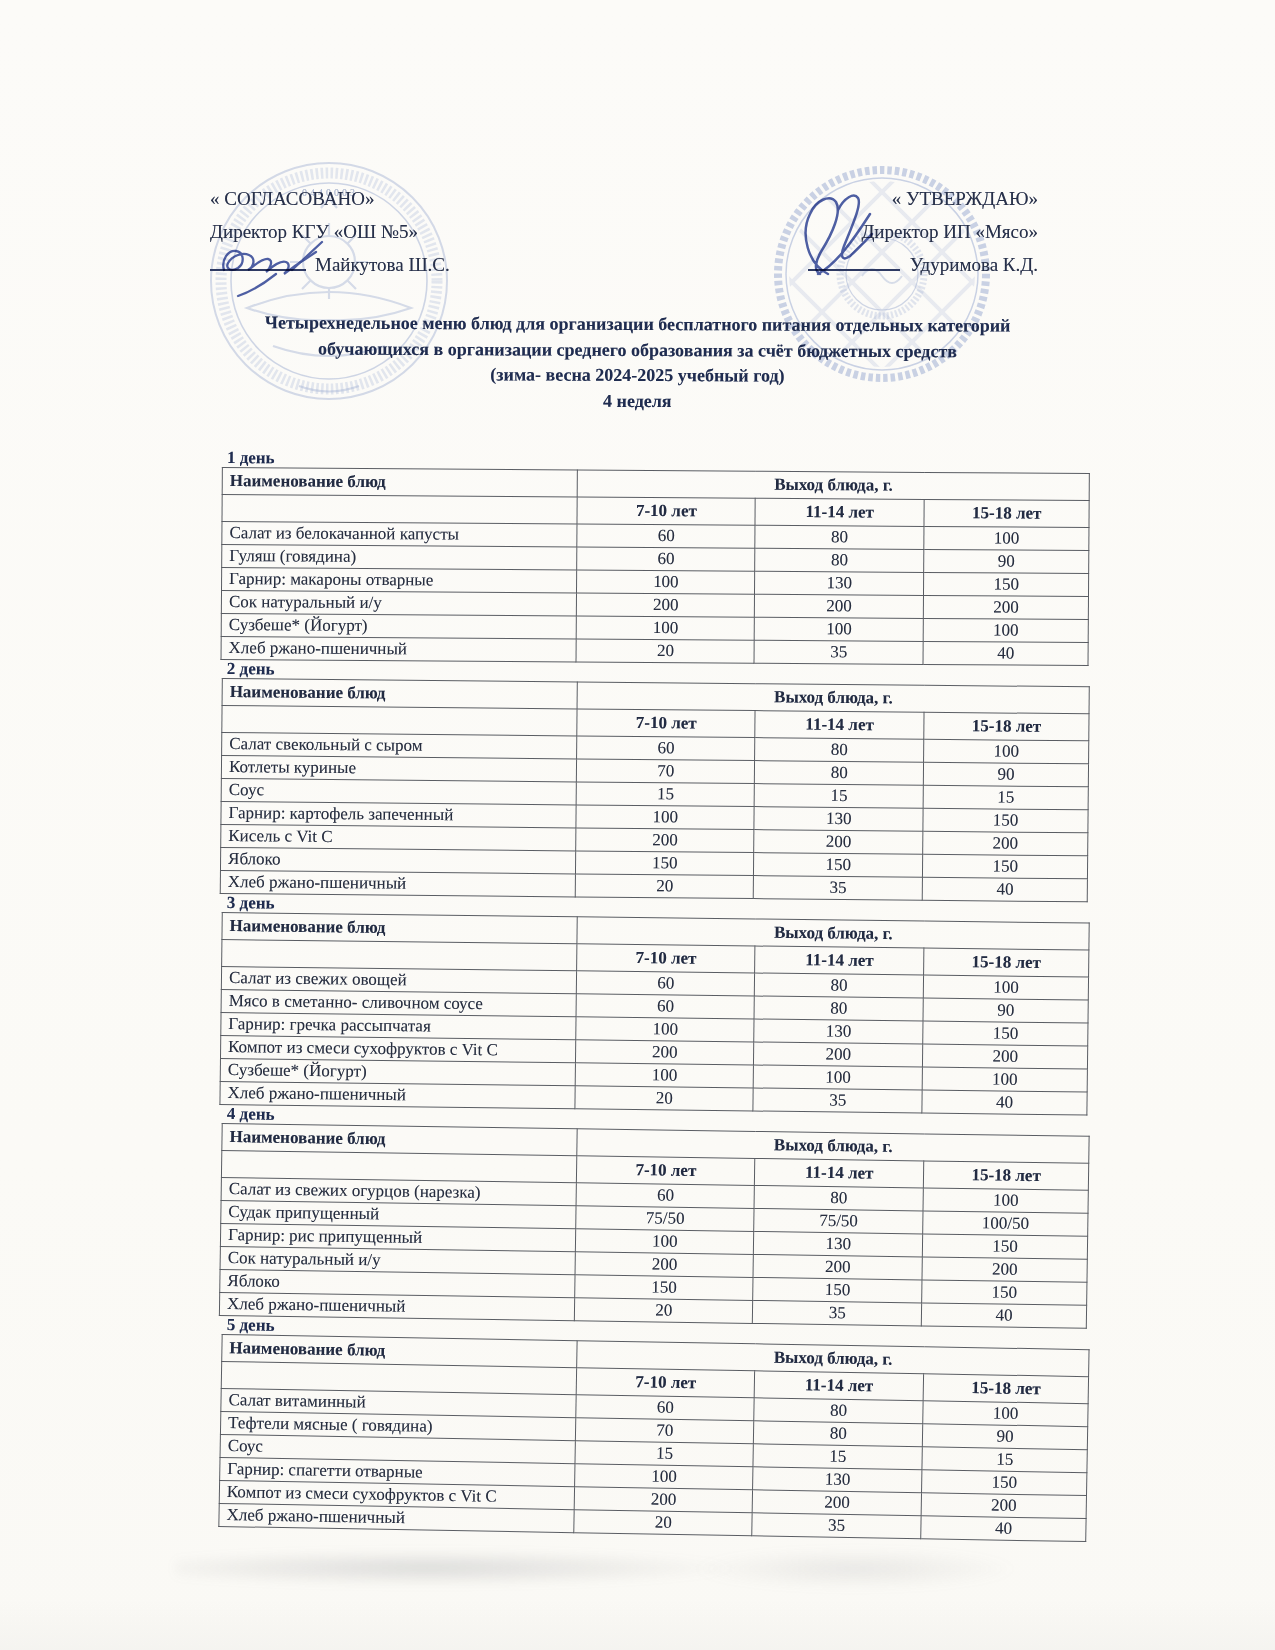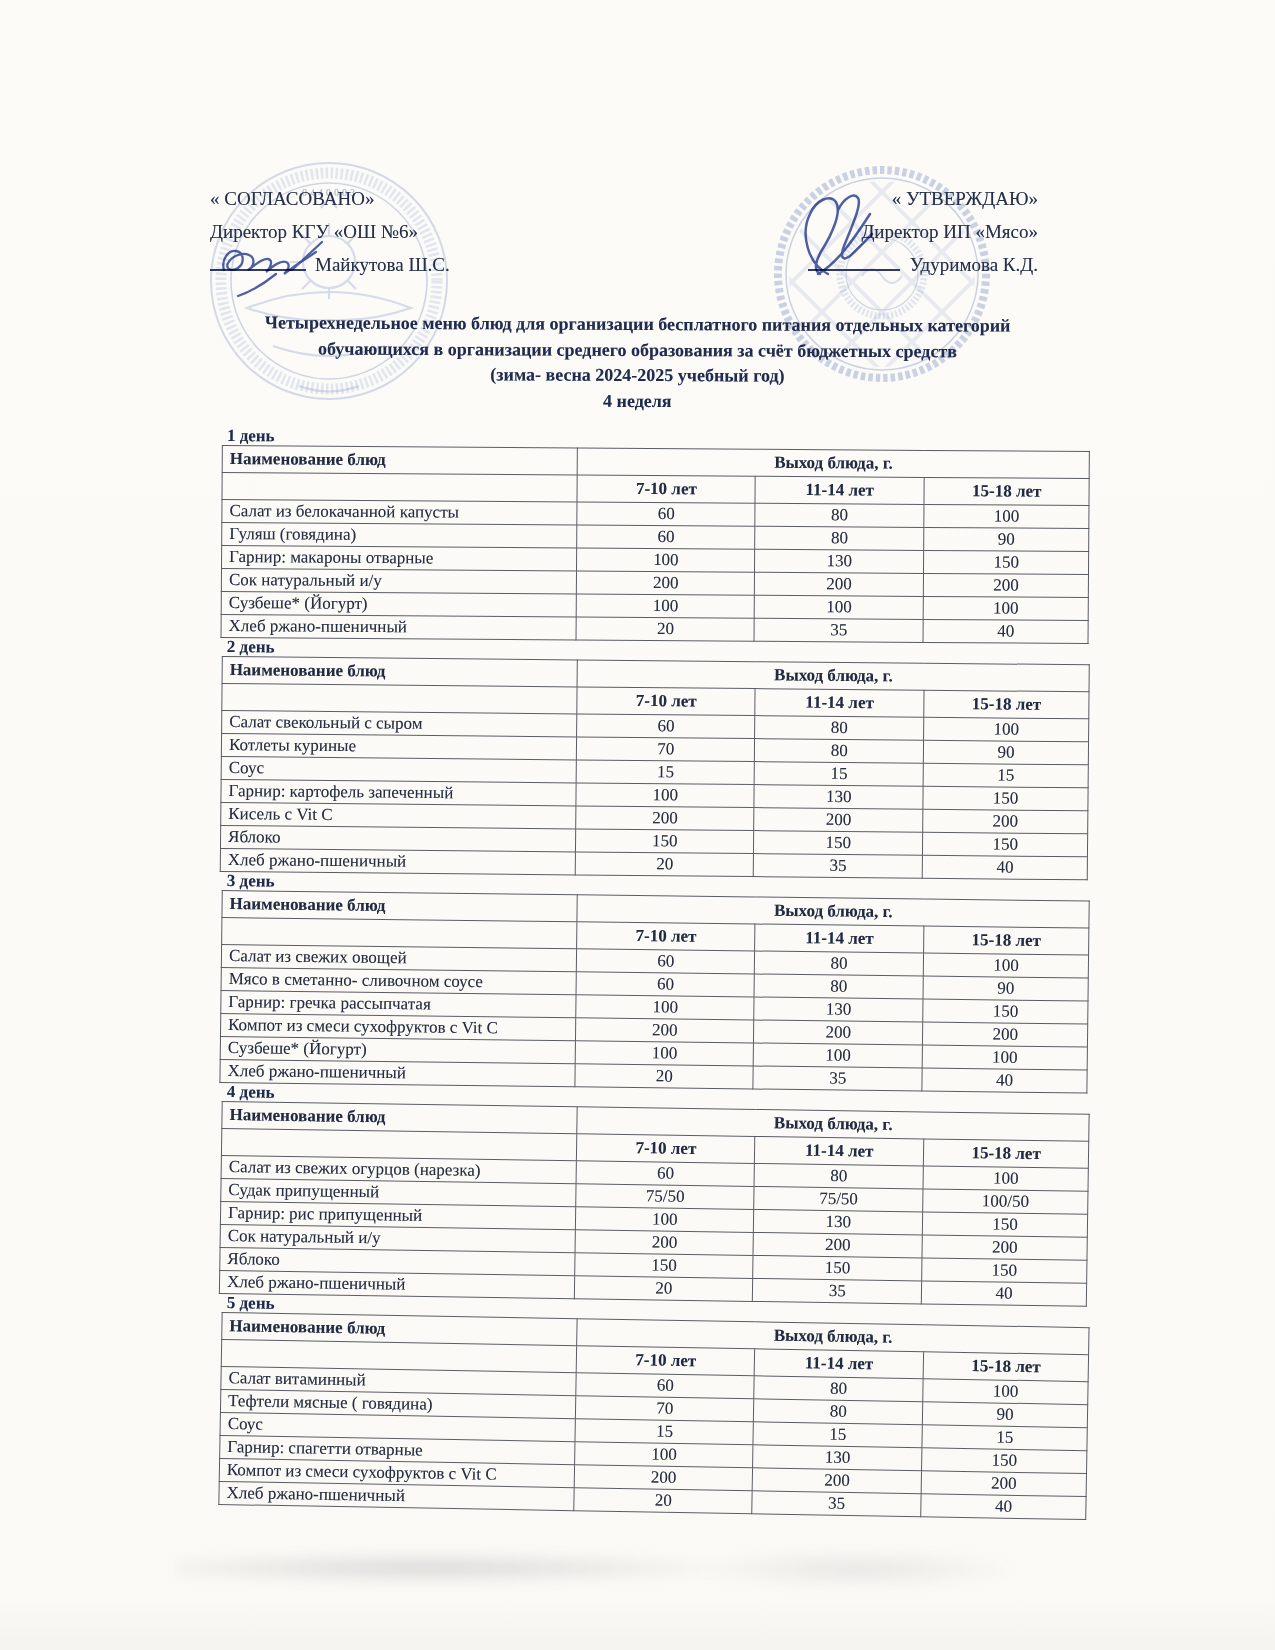--- a/index.html
+++ b/index.html
@@ -27,21 +27,21 @@
   .signature-left{left:218px; top:234px; width:120px; height:66px;}
   .signature-right{left:788px; top:186px; width:104px; height:100px;}
   
   .doc-title{
     position:absolute; left:0; right:0; top:312px; z-index:2;
     text-align:center; font-weight:bold; font-size:18px; line-height:25.5px;
     color:var(--title_ink,#1f2c50);
     transform:rotate(.25deg);
   }
   
-  .days{position:absolute; left:222px; top:427px; width:868px; z-index:2;}
+  .days{position:absolute; left:222px; top:449px; width:868px; z-index:2;}
   .day-section{transform-origin:0 0;}
   .day-label{
     font-weight:bold; font-size:17px; line-height:18px; height:18px;
     margin:0 0 0 5px; color:var(--title_ink,#1f2c50);
   }
   table.menu{
     width:868px; border-collapse:collapse; table-layout:fixed;
     font-size:17px; color:var(--body_ink,#272e3f);
   }
   table.menu th, table.menu td{
@@ -100,21 +100,21 @@
         <path d="M280 60 L60 280 M250 30 L30 250 M220 0 L0 220 M190 -30 L-30 190 M160 -60 L-60 160"></path>
       </g>
       <circle cx="120" cy="122" r="42" stroke-width="7" opacity=".3" stroke-dasharray="2.2 2"></circle>
       <circle cx="120" cy="122" r="36" stroke-width="1.2" opacity=".5"></circle>
       <path d="M100 124 q10 -14 20 0 q10 14 20 0" stroke-width="2" opacity=".4"></path>
     </g>
   </svg>
 
   <div class="approval approval-left">
     <div>« СОГЛАСОВАНО»</div>
-    <div>Директор КГУ «ОШ №6»</div>
+    <div>Директор КГУ «ОШ №5»</div>
     <div class="sig-row">
       <span class="sig-line sig-line-l"></span><span>Майкутова Ш.С.</span>
     </div>
   </div>
 
   <div class="approval approval-right">
     <div>« УТВЕРЖДАЮ»</div>
     <div>Директор ИП «Мясо»</div>
     <div class="sig-row">
       <span class="sig-line sig-line-r"></span><span>Удуримова К.Д.</span>

